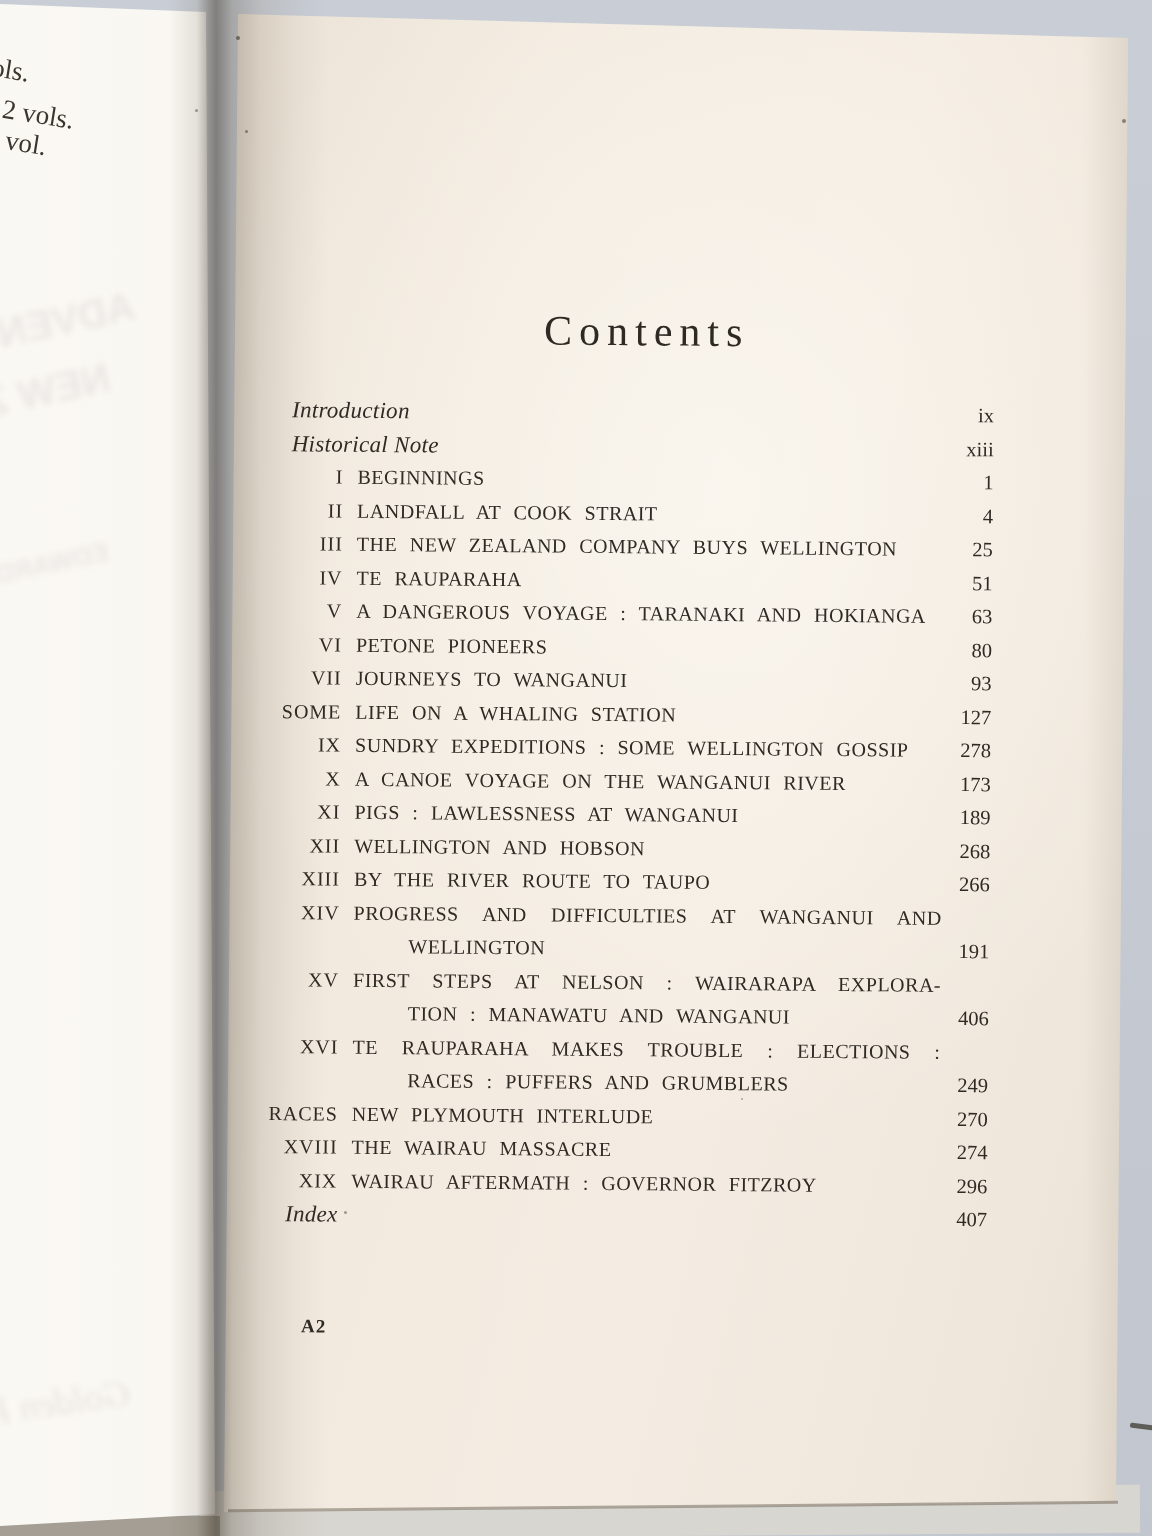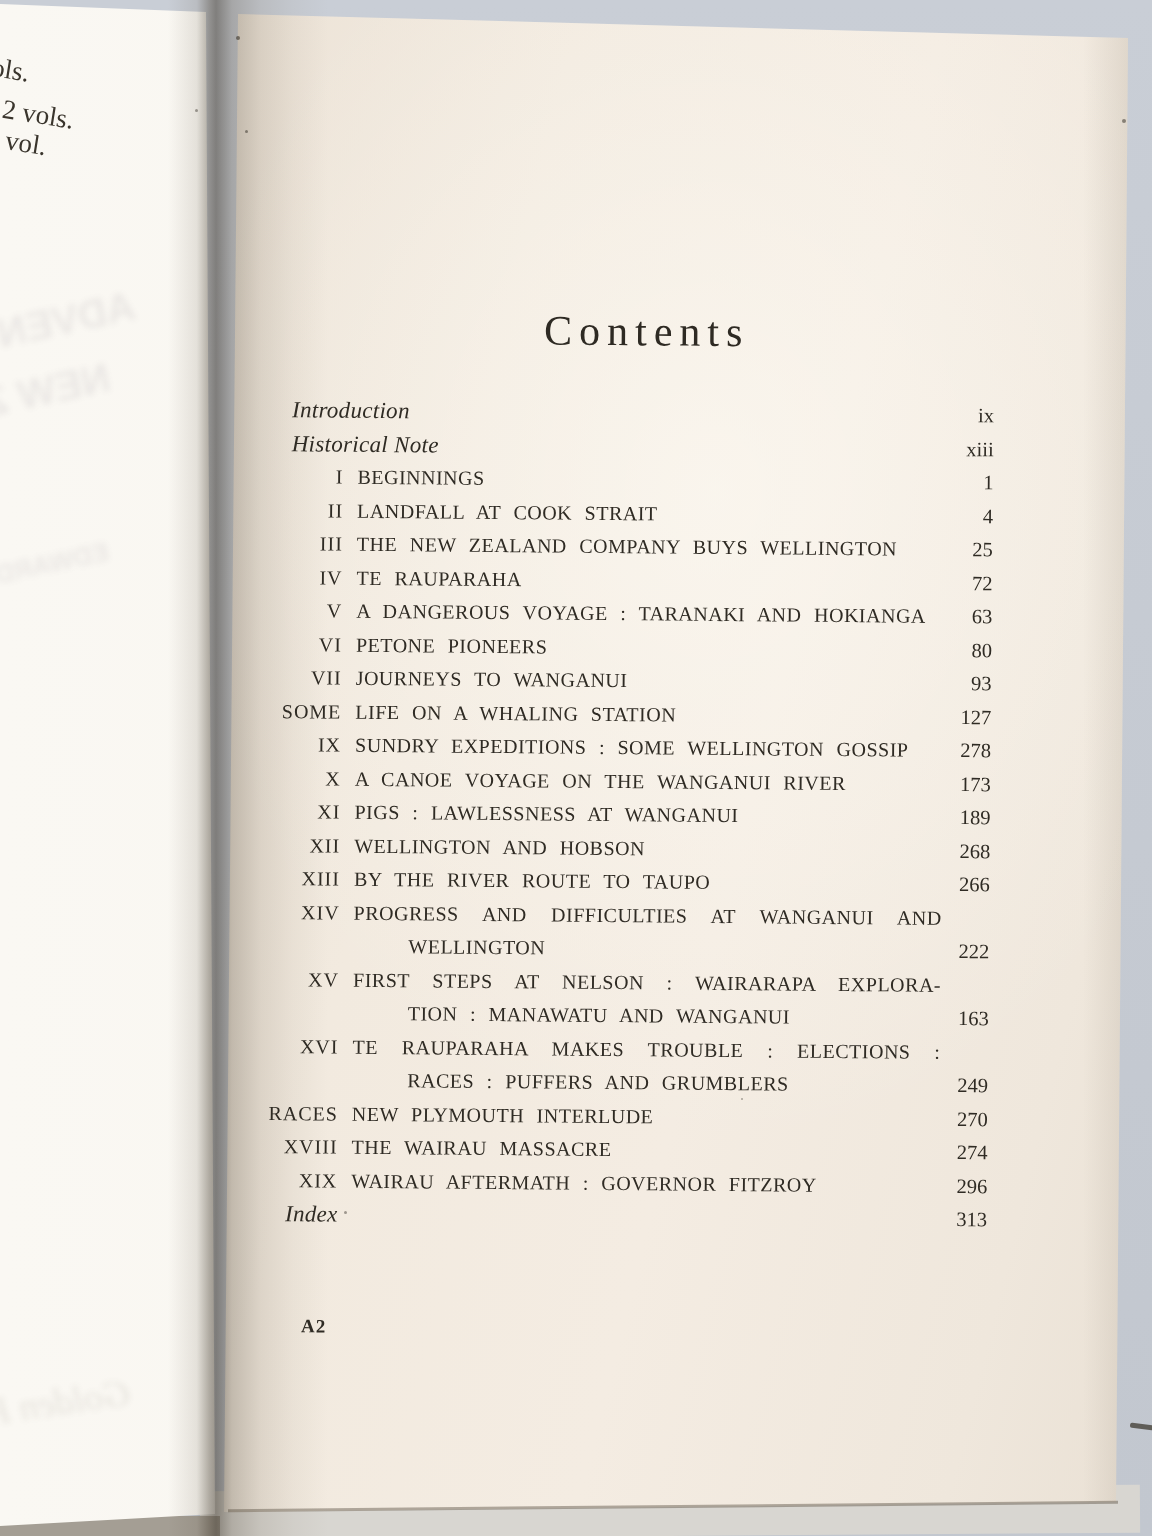--- a/index.html
+++ b/index.html
@@ -173,21 +173,21 @@
         <span class="ttl">
             <span class="l1">THE NEW ZEALAND COMPANY BUYS WELLINGTON</span>
           </span>
         <span class="pg">25</span>
       </div>
       <div class="row">
         <span class="num">IV</span>
         <span class="ttl">
             <span class="l1">TE RAUPARAHA</span>
           </span>
-        <span class="pg">72</span>
+        <span class="pg">51</span>
       </div>
       <div class="row">
         <span class="num">V</span>
         <span class="ttl">
             <span class="l1">A DANGEROUS VOYAGE : TARANAKI AND HOKIANGA</span>
           </span>
         <span class="pg">63</span>
       </div>
       <div class="row">
         <span class="num">VI</span>
@@ -245,29 +245,29 @@
           </span>
         <span class="pg">266</span>
       </div>
 
       <div class="row">
         <span class="num">XIV</span>
         <span class="ttl">
           <span class="l1 just">PROGRESS AND DIFFICULTIES AT WANGANUI AND</span>
           <span class="l2">WELLINGTON</span>
         </span>
-        <span class="pg">222</span>
+        <span class="pg">191</span>
       </div>
       <div class="row">
         <span class="num">XV</span>
         <span class="ttl">
           <span class="l1 just">FIRST STEPS AT NELSON : WAIRARAPA EXPLORA-</span>
           <span class="l2">TION : MANAWATU AND WANGANUI</span>
         </span>
-        <span class="pg">163</span>
+        <span class="pg">406</span>
       </div>
       <div class="row">
         <span class="num">XVI</span>
         <span class="ttl">
           <span class="l1 just">TE RAUPARAHA MAKES TROUBLE : ELECTIONS :</span>
           <span class="l2">RACES : PUFFERS AND GRUMBLERS</span>
         </span>
         <span class="pg">249</span>
       </div>
 
@@ -288,20 +288,20 @@
       <div class="row">
         <span class="num">XIX</span>
         <span class="ttl">
             <span class="l1">WAIRAU AFTERMATH : GOVERNOR FITZROY</span>
           </span>
         <span class="pg">296</span>
       </div>
 
       <div class="row">
         <span class="back-label">Index</span>
-        <span class="pg">313</span>
+        <span class="pg">407</span>
       </div>
     </div>
 
     <div class="sig-mark">A2</div>
   </div>
 
 </div>
 
 </body></html>

